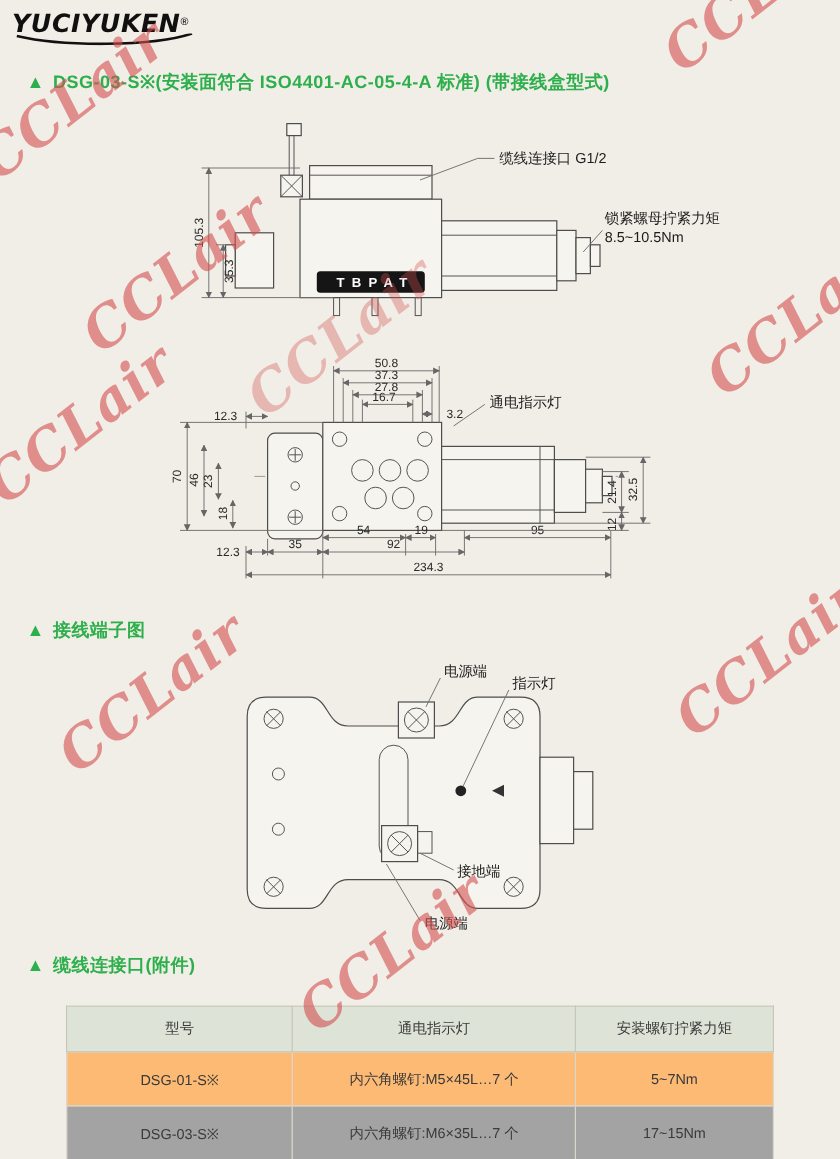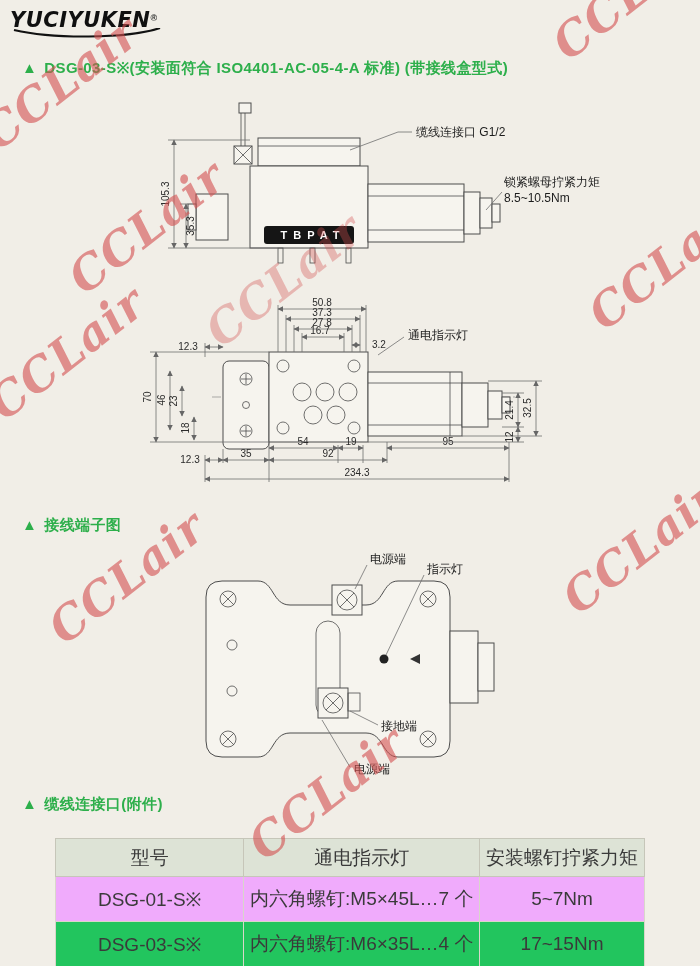--- a/index.html
+++ b/index.html
@@ -18,25 +18,25 @@
   .heading .marker{margin-right:7px}
   .drawing{position:absolute;z-index:1;overflow:visible}
   .oline{fill:#f6f4ee;stroke:#4d4d4d;stroke-width:1}
   .thin{fill:none;stroke:#4d4d4d;stroke-width:.8}
   .dl{stroke:#707070;stroke-width:.8;fill:none}
   .cl{stroke:#8a8a8a;stroke-width:.7;fill:none;stroke-dasharray:9 3 2 3}
   .dt{font:10px "Liberation Sans",sans-serif;fill:#2b2b2b}
   .ct{font:12px "Liberation Sans",sans-serif;fill:#1c1c1c}
   .pt{font:700 11px "Liberation Sans",sans-serif;letter-spacing:6px}
   table.screws{position:absolute;left:55px;top:838px;width:590px;z-index:2;border-collapse:collapse;
-      table-layout:fixed;font-size:19px;color:#3a3a3a}
+      table-layout:fixed;font-size:12px;color:#3a3a3a}
   .screws col.c1{width:32%}.screws col.c2{width:40%}.screws col.c3{width:28%}
   .screws th{background:#dde3d6;font-weight:400;height:38px;border:1px solid #c6c6b9;text-align:center}
-  .screws td{background:#f0abfc;height:45px;text-align:center;border:1px solid #d9d6ca}
-  .screws tr.alt td{background:#22c55e}
+  .screws td{background:#fdba74;height:45px;text-align:center;border:1px solid #d9d6ca}
+  .screws tr.alt td{background:#a3a3a3}
 </style>
 </head>
 <body>
 
 <div class="page">
 
   <div class="wm" style="left:542px;top:28px">CCLair</div>
   <div class="wm" style="left:-28px;top:118px">CCLair</div>
   <div class="wm" style="left:58px;top:262px">CCLair</div>
   <div class="wm faint" style="left:195px;top:315px">CCLair</div>
@@ -299,19 +299,19 @@
       </tr>
     </thead>
     <tbody>
       <tr>
         <td>DSG-01-S※</td>
         <td>内六角螺钉:M5×45L…7 个</td>
         <td>5~7Nm</td>
       </tr>
       <tr class="alt">
         <td>DSG-03-S※</td>
-        <td>内六角螺钉:M6×35L…4 个</td>
+        <td>内六角螺钉:M6×35L…7 个</td>
         <td>17~15Nm</td>
       </tr>
     </tbody>
   </table>
 
 </div>
 
 </body></html>

